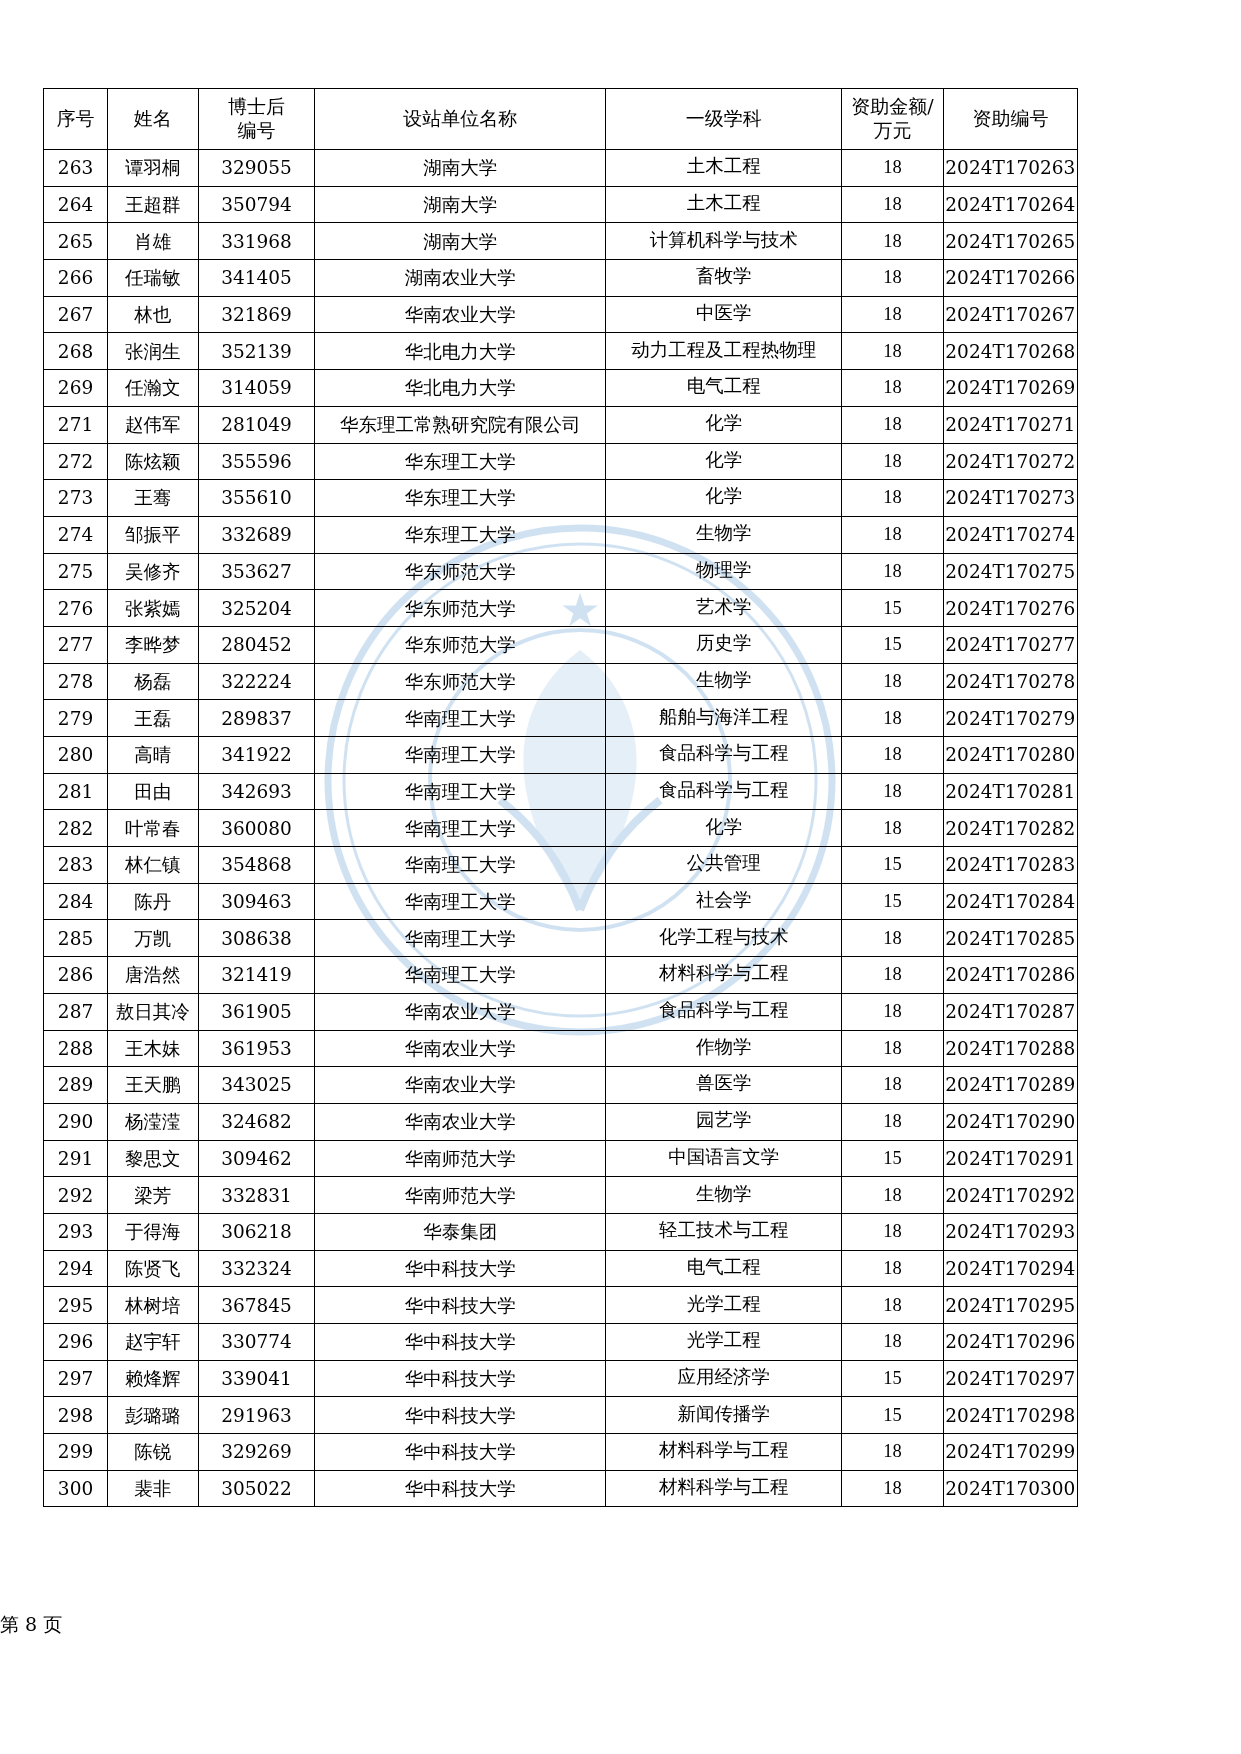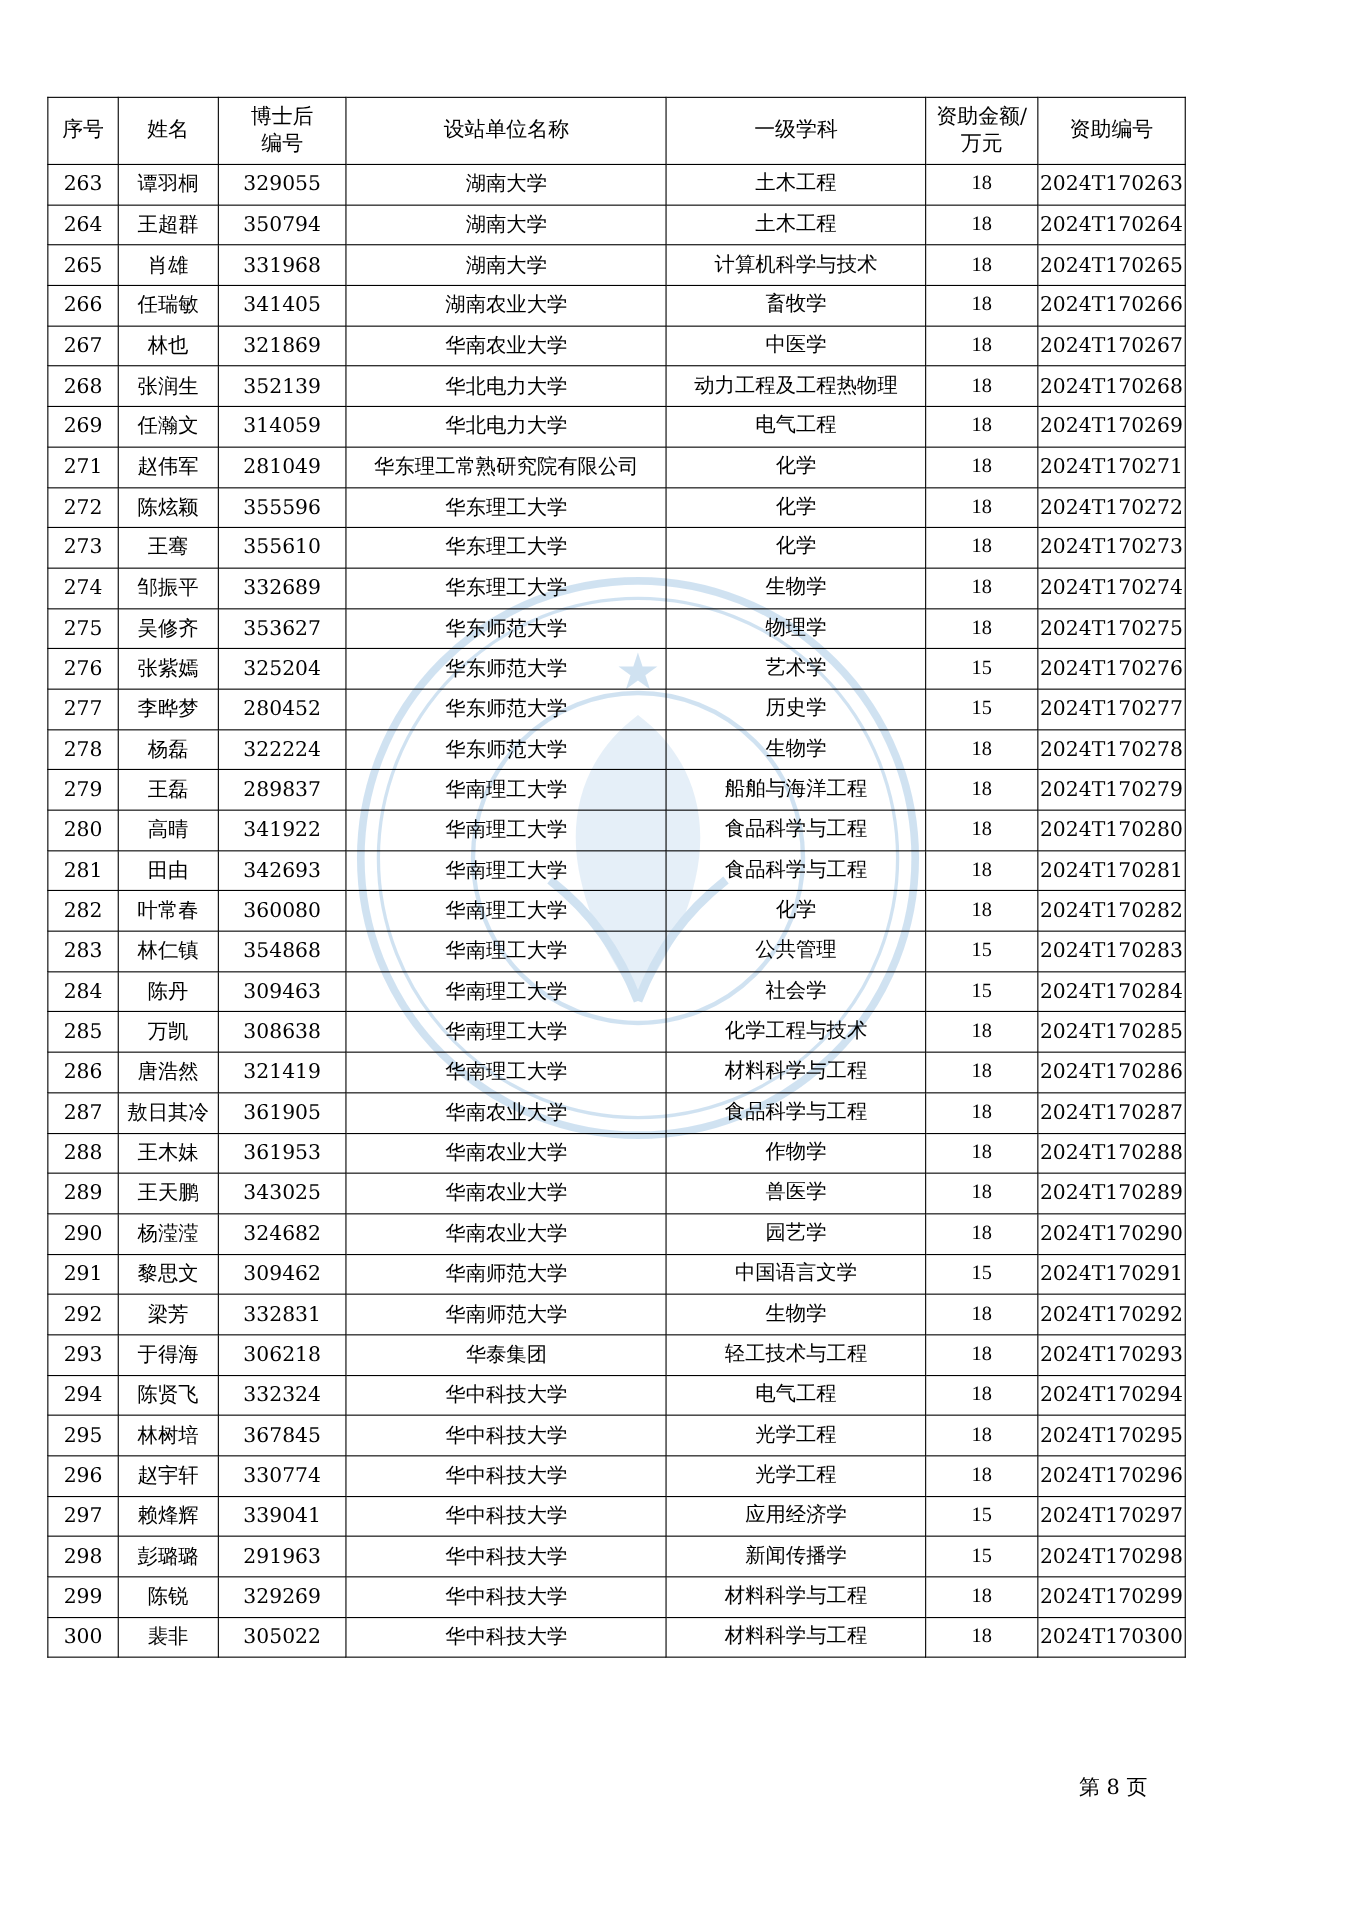--- a/index.html
+++ b/index.html
@@ -66,21 +66,21 @@
   .c3 { width: 286px; }
   .c4 { width: 232px; font-family: Liberation Mono, monospace; }
   .c5 { width: 100px; font-family: Liberation Serif, serif; }
   .c6 { width: 132px; }
   .hdr-2line { line-height: 1.22; white-space: normal; }
   .footer {
     position: absolute;
     left: 0;
     top: 1612px;
     width: 1043px;
-    text-align: right;
+    text-align: left;
     font-size: 19px;
     z-index: 2;
   }
 </style>
 </head>
 <body>
 
 <div class="page">
 
   <svg class="watermark" viewBox="0 0 560 560" xmlns="http://www.w3.org/2000/svg">

